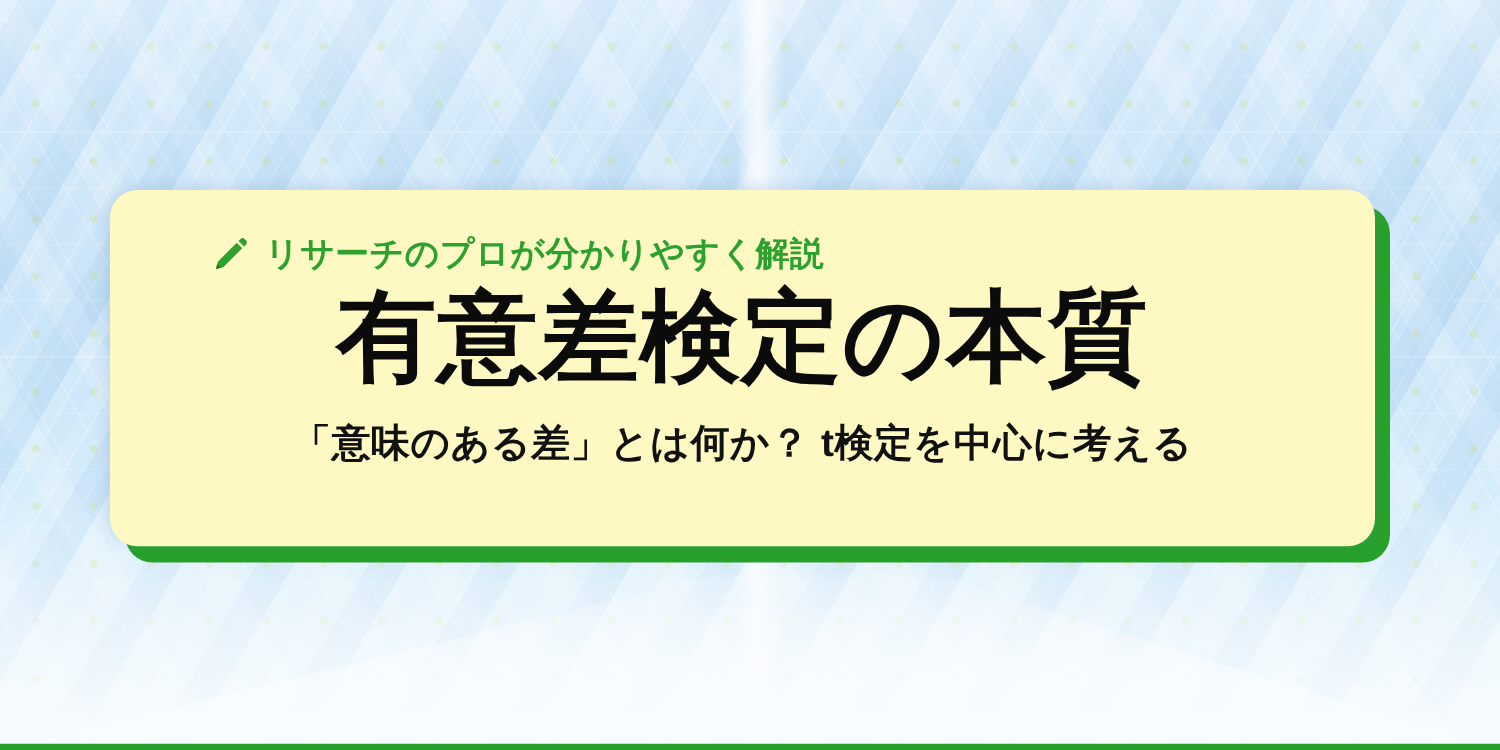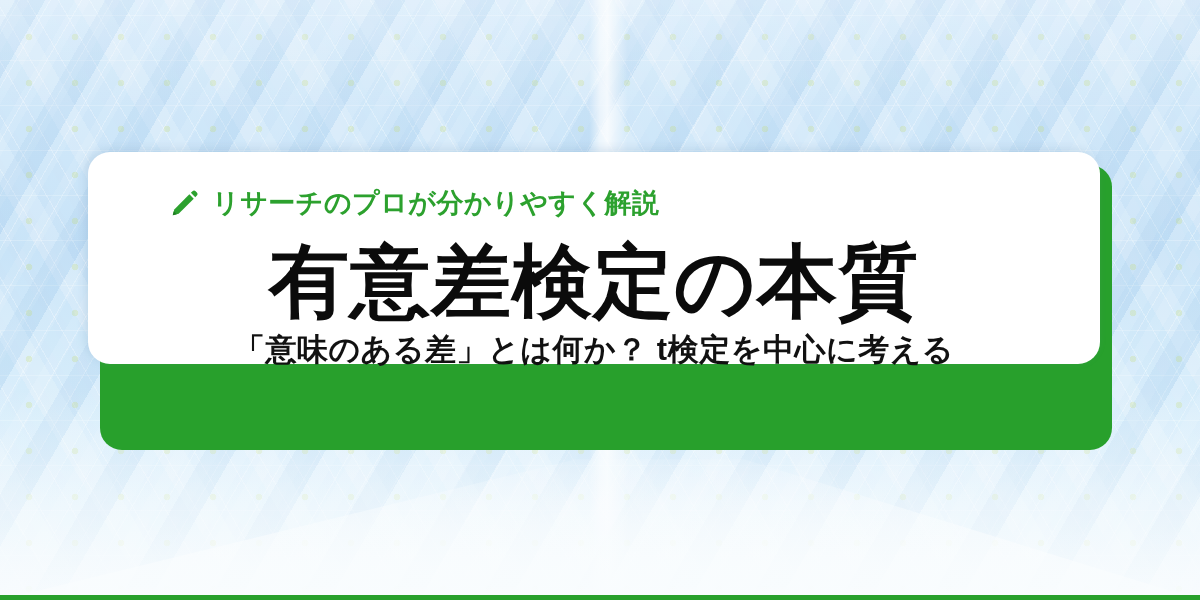--- a/index.html
+++ b/index.html
@@ -130,22 +130,22 @@
     position:absolute;
     left:12px; top:13px;
     width:1012px; height:285px;
     background:#28a02c;
     border-radius:22px;
   }
 
   .card {
     position:absolute;
     left:0; top:0;
-    width:1012px; height:212px;
-    background:#ffffff;
+    width:1012px; height:285px;
+    background:#fef9c3;
     border-radius:22px;
     box-shadow:-3px -3px 10px rgba(110,150,185,.22);
     padding:30px 40px 26px;
     display:flex;
     flex-direction:column;
     align-items:center;
     justify-content:flex-start;
   }
 
   
@@ -164,32 +164,32 @@
   }
   .pencil-icon { width:30px; height:30px; display:block; flex:0 0 auto; }
 
   
   .headline {
     color:#0b0b0b;
     font-size:80px;
     font-weight:700;
     line-height:1;
     letter-spacing:1px;
-    margin-top:24px;
+    margin-top:12px;
     white-space:nowrap;
   }
 
   
   .subtitle {
     color:#111111;
     font-size:31px;
     font-weight:700;
     line-height:1;
     letter-spacing:.5px;
-    margin-top:12px;
+    margin-top:29px;
     white-space:nowrap;
   }
 </style>
 </head>
 <body>
 
 <div id="stage">
 
   <div class="bg-layer bg-base"></div>
   <div class="bg-layer bg-poly"></div>

